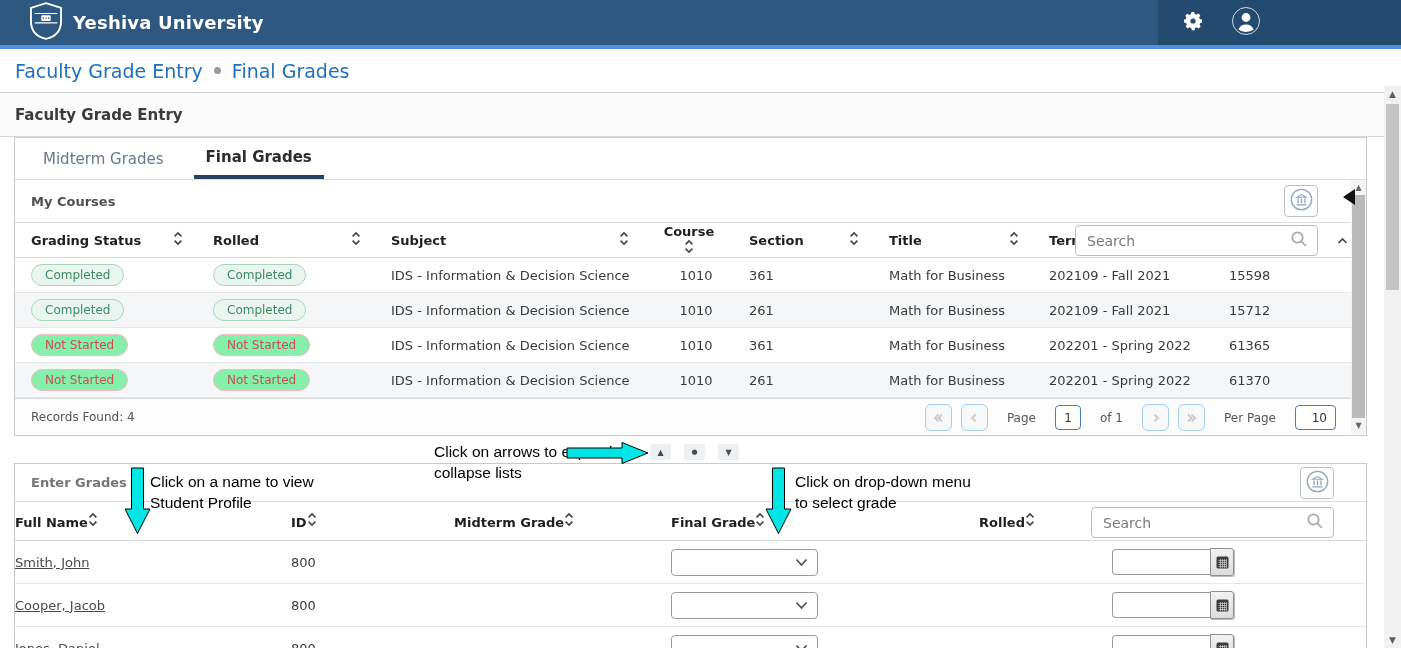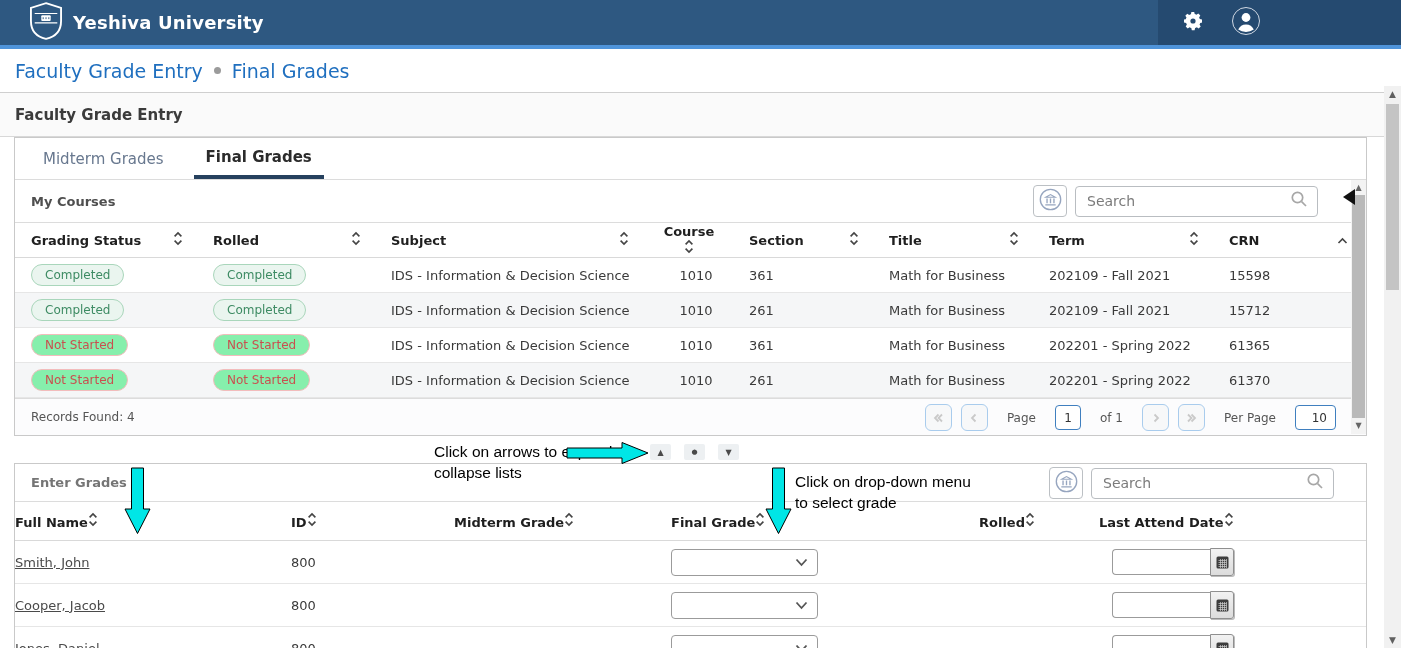--- a/index.html
+++ b/index.html
@@ -32,21 +32,21 @@
   .tabs { height:42px; border-bottom:1px solid #dcdcdc; display:flex; align-items:stretch; padding-left:16px; }
   .tab { display:flex; align-items:center; padding:0 12px; font-size:15px; cursor:pointer; }
   .tab-inactive { color:#68788f; }
   .tab-active { color:#2b2b2b; font-weight:700; border-bottom:4px solid #26415e; margin-left:18px; padding-bottom:0; }
 
   
   .toolbar { position:relative; height:42px; display:flex; align-items:center; }
   .toolbar2 { position:relative; height:38px; border-bottom:1px solid #dcdcdc; display:flex; align-items:center; }
   .section-title { font-size:13px; font-weight:700; color:#4f4f4f; padding-left:16px; }
   .section-title2 { color:#757575; }
-  .toolbar-controls { position:absolute; top:5px; display:flex; gap:8px; align-items:center; }
+  .toolbar-controls { position:absolute; top:5px; display:flex; gap:8px; align-items:flex-end;flex-direction:column; }
   .tc1 { right:48px; } .tc2 { right:32px; }
   .bank-btn { width:34px; height:32px; border:1px solid #bcc0c4; border-radius:4px; background:#fff; display:flex; align-items:center; justify-content:center; }
   .searchbox { width:243px; height:31px; border:1px solid #b9bdc1; border-radius:4px; background:#fff; display:flex; align-items:center; padding:0 9px 0 11px; }
   .searchbox input { border:none; outline:none; flex:1; font-size:14px; color:#444; font-family:inherit; background:transparent; }
   .searchbox input::placeholder { color:#7b7b7b; }
 
   
   .thead { display:flex; height:36px; border-top:1px solid #dcdcdc; border-bottom:1px solid #d9d9d9; align-items:center; font-size:13px; font-weight:700; color:#1f1f1f; }
   .thead .cell, .trow .cell { padding-left:16px; display:flex; align-items:center; }
   .hcell { justify-content:space-between; padding-right:14px; }
@@ -460,20 +460,21 @@
     <span class="ps-arrow" style="top:3px;">▲</span>
     <div class="pthumb"></div>
     <span class="ps-arrow" style="bottom:3px;">▼</span>
   </div>
 
   <div class="ann" style="left:434px; top:441px; width:212px;">Click on arrows to expand or collapse lists</div>
   <svg class="cursor-tri" style="left:566px; top:441px;" width="84" height="24" viewBox="0 0 84 24">
     <path d="M1 7 H56 V1.5 L82 12 L56 22.5 V17 H1 Z" fill="#00e6e6" stroke="#000" stroke-width="1"></path>
   </svg>
 
+  <div class="ann" style="left:150px; top:471px; width:178px;">Click on a name to view Student Profile</div>
   <svg class="cursor-tri" style="left:124px; top:467px;" width="27" height="68" viewBox="0 0 27 68">
     <path d="M7.5 1 H19.5 V42 H26 L13.5 66.5 L1 42 H7.5 Z" fill="#00e6e6" stroke="#000" stroke-width="1"></path>
   </svg>
 
   <div class="ann" style="left:795px; top:471px; width:182px;">Click on drop-down menu to select grade</div>
   <svg class="cursor-tri" style="left:765px; top:467px;" width="27" height="68" viewBox="0 0 27 68">
     <path d="M7.5 1 H19.5 V42 H26 L13.5 66.5 L1 42 H7.5 Z" fill="#00e6e6" stroke="#000" stroke-width="1"></path>
   </svg>
 
   <svg class="cursor-tri" style="left:1342px; top:188px;" width="14" height="18" viewBox="0 0 14 18">

